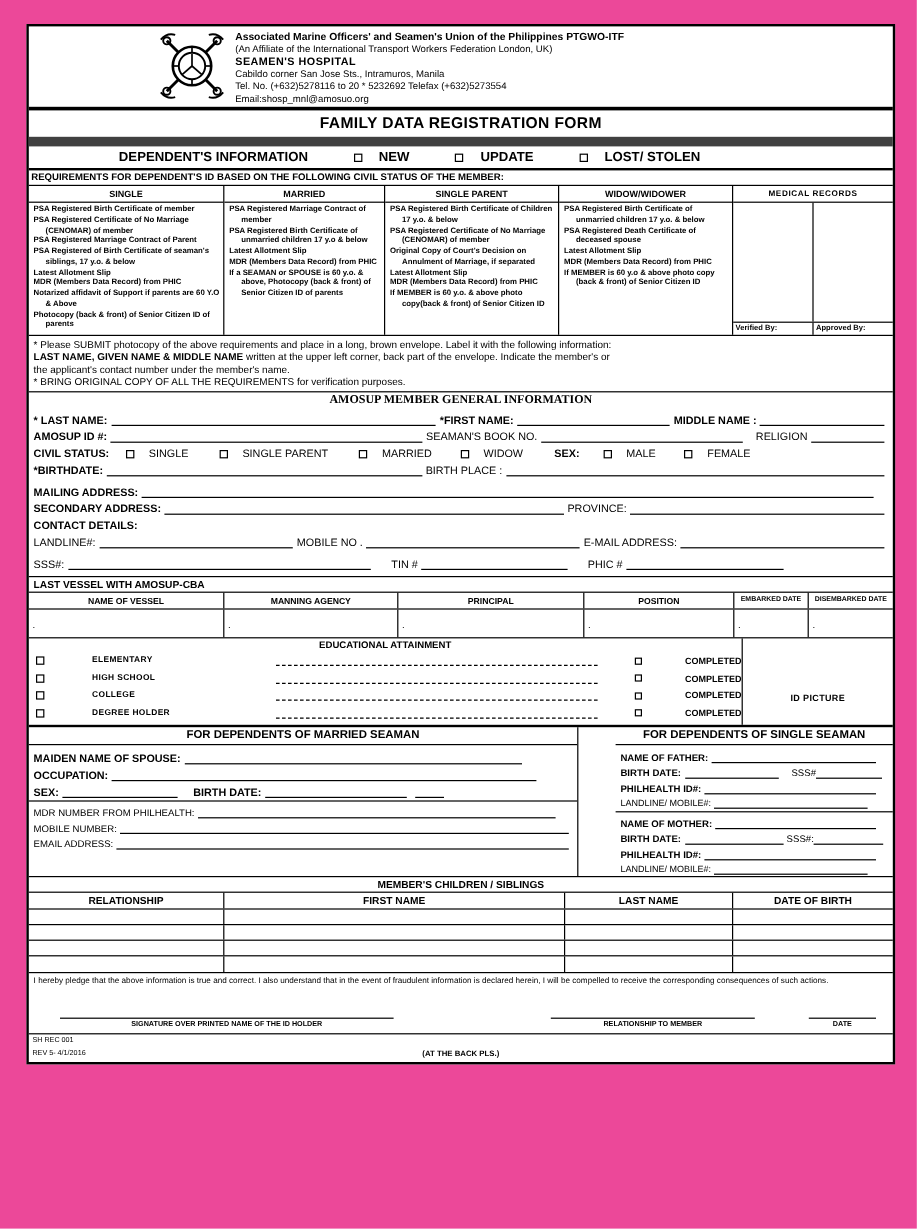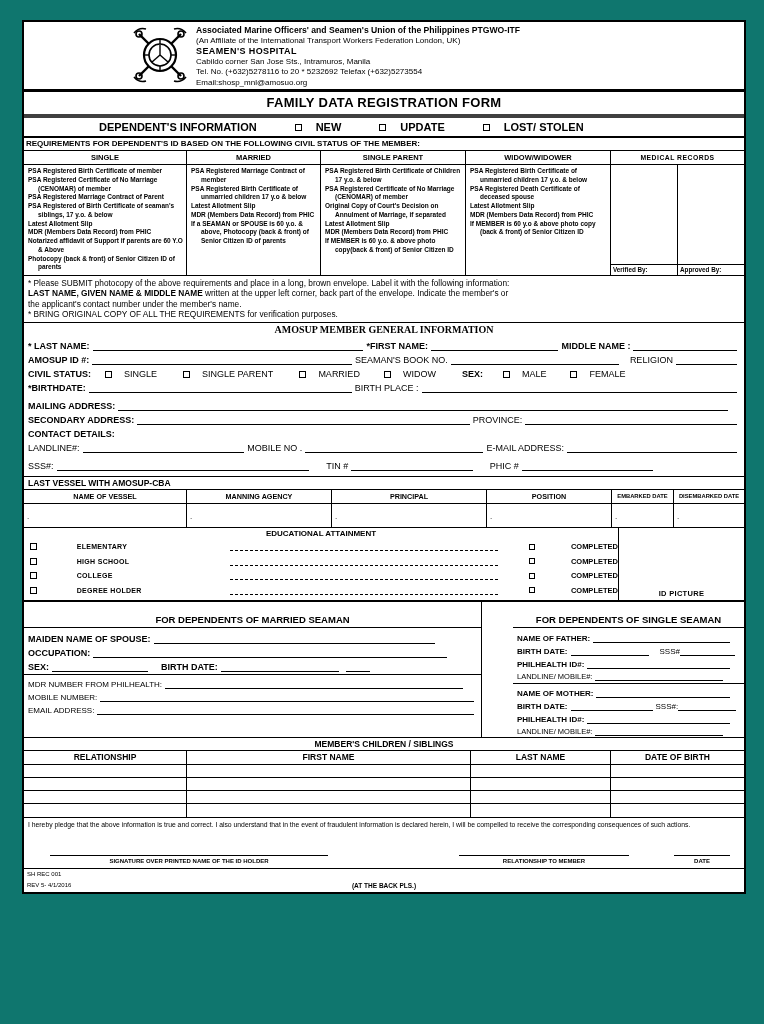--- a/index.html
+++ b/index.html
@@ -1,28 +1,28 @@
 <!DOCTYPE html>
 <html><head>
 <meta charset="utf-8">
 <style>
   * { margin:0; padding:0; box-sizing:border-box; }
   html,body { background:#fff; }
   body { font-family:"Liberation Sans", sans-serif; color:#000; }
-  .sheet { position:relative; width:764px; height:1024px; background:#0f766e; overflow:hidden; }
+  .sheet { position:relative; width:764px; height:1024px; background:#ec4899; overflow:hidden; }
   .form { position:absolute; left:22px; top:20px; width:724px; border:2px solid #000; background:#fff; }
 
   
   .form-header { position:relative; height:70px; border-bottom:3px solid #000; }
   .logo { position:absolute; left:106px; top:3px; width:60px; height:60px; }
   .org { position:absolute; left:172px; top:3px; font-size:8px; line-height:10.5px; }
   .org .b1 { font-weight:bold; font-size:8.6px; }
   .org .b3 { font-weight:bold; font-size:9px; letter-spacing:.4px; }
 
-  .title-row { border-bottom:4px solid #404040; text-align:center; font-weight:bold; font-size:13px; padding:3px 0 4px; letter-spacing:.3px; }
+  .title-row { border-bottom:8px solid #404040; text-align:center; font-weight:bold; font-size:13px; padding:3px 0 4px; letter-spacing:.3px; }
 
   .dep-bar { display:flex; align-items:center; border-bottom:2px solid #000; padding:3px 0 3px 75px; font-size:11px; font-weight:bold; }
   .dep-bar .opt { margin-left:38px; display:flex; align-items:center; }
   .cb { display:inline-block; width:7px; height:7px; border:1px solid #000; background:#fff; flex:none; }
   .opt .cb { margin-right:14px; }
   .cb-sm { width:6px; height:6px; }
 
   .req-caption { border-bottom:1px solid #000; font-size:8px; font-weight:bold; padding:1px 2px 2px; }
 
   .req-grid { display:grid; grid-template-columns:163px 134px 145px 145px 1fr; border-bottom:1px solid #000; }
@@ -66,27 +66,27 @@
   
   .edu { display:flex; border-top:1.5px solid #000; }
   .edu-main { flex:1; padding-bottom:3px; }
   .edu-header { text-align:center; font-weight:bold; font-size:8px; padding:1px 0; }
   .edu-row { display:flex; align-items:center; height:14.5px; padding-left:6px; font-size:7px;justify-content:space-between; }
   .edu-row .cb { margin-right:18px; }
   .edu-lbl { width:132px; font-weight:bold; letter-spacing:.3px; }
   .edu-line { width:268px; border-bottom:1.5px dashed #000; height:9px; margin-right:9px; }
   .edu-row .cb-sm { margin-right:14px; }
   .edu-comp { font-weight:bold; font-size:7.5px; }
-  .edu-side { width:126px; border-left:1.5px solid #000; display:flex; align-items:flex-end; justify-content:center; font-size:7.5px; font-weight:bold; padding-bottom:2px; letter-spacing:.3px; }
+  .edu-side { width:126px; border-left:1.5px solid #000; display:flex; align-items:flex-end; justify-content:center; font-size:7.5px; font-weight:bold; padding-bottom:18px; letter-spacing:.3px; }
 
   
   .deps { display:flex; border-top:2px solid #000; }
   .deps-left { width:458px; border-right:1.5px solid #000; display:flex; flex-direction:column; }
   .deps-right { flex:1; display:flex; flex-direction:column;margin-left:31px; }
-  .dep-header { text-align:center; font-weight:bold; font-size:9.5px; border-bottom:1.5px solid #000; padding:12px 0 2px; }
+  .dep-header { text-align:center; font-weight:bold; font-size:9.5px; border-bottom:1.5px solid #000; padding:1px 0 2px; }
   .dep-body { padding:2px 0 1px; }
   .dep-sep { border-top:1px solid #000; margin-top:2px; padding-top:1px; }
   .frow.sm { font-size:8px; height:13px; }
   .frow.xs { font-size:7.5px; height:12px; }
 
   
   .ct { border-top:1.5px solid #000; }
   .ct-title { text-align:center; font-weight:bold; font-size:8.5px; border-bottom:1px solid #000; padding:1px 0; }
   .ct-head { display:grid; grid-template-columns:163px 284px 140px 1fr; border-bottom:1.5px solid #000; }
   .ct-h { text-align:center; font-weight:bold; font-size:8.5px; border-right:1.5px solid #000; padding:1px 0 2px; }

